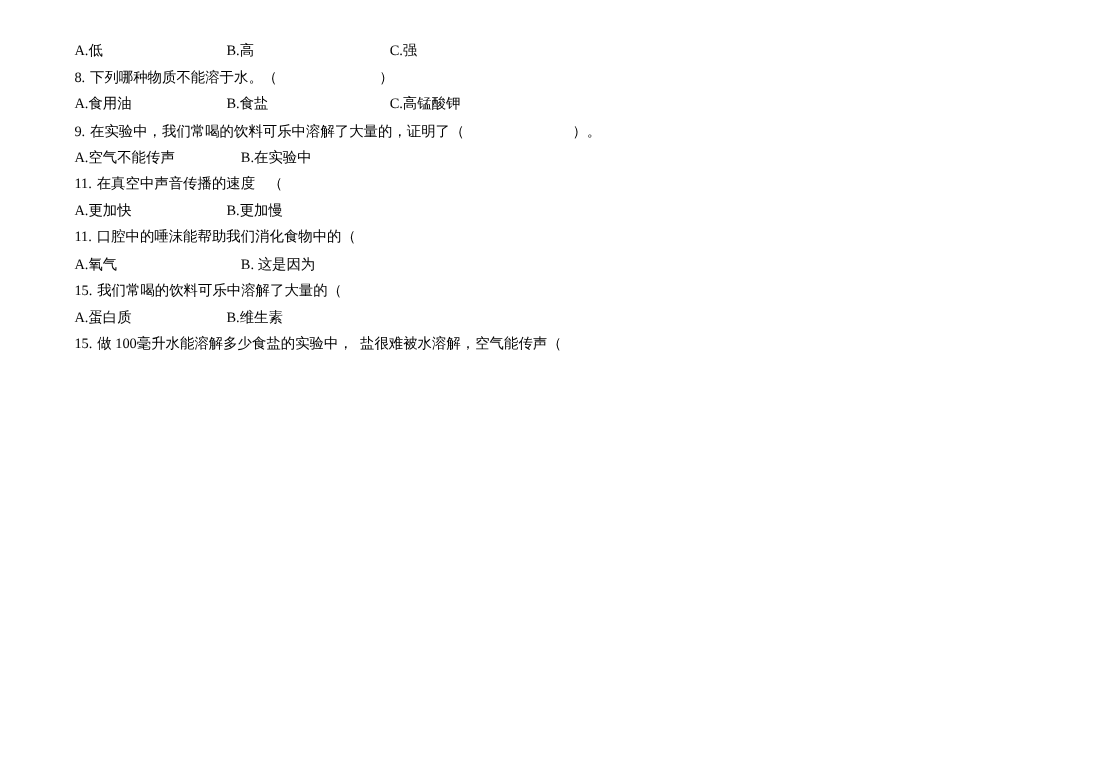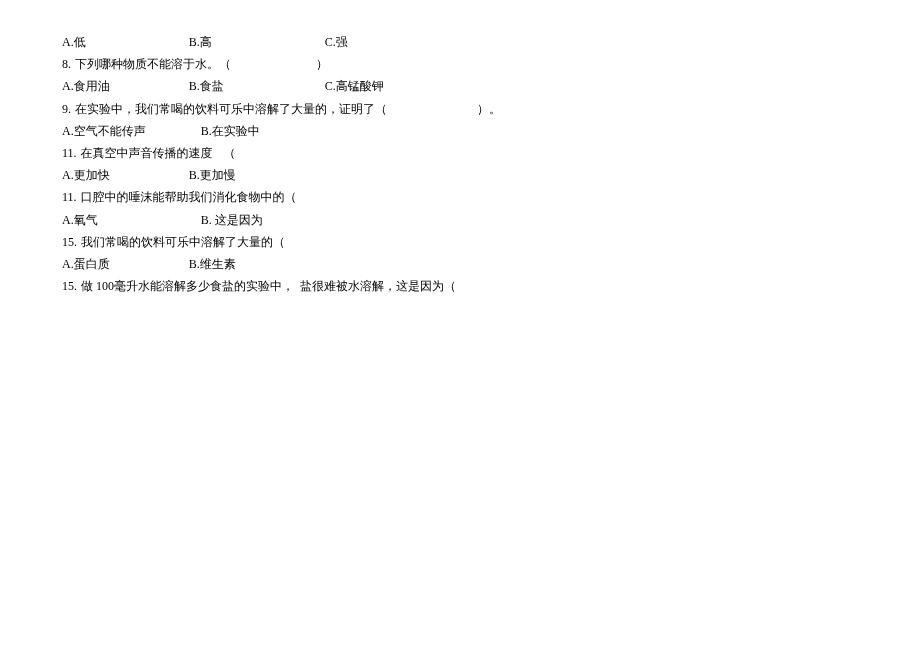--- a/index.html
+++ b/index.html
@@ -44,13 +44,13 @@
 <div class="line"><span>A.</span><span>更加快</span><span class="gap" style="width:79px"></span><span>B.</span><span>更加慢</span></div>
 
 <div class="line"><span>11.</span><span class="gap" style="width:4px"></span><span>口腔中的唾沫能帮助我们消化食物中的（</span></div>
 
 <div class="line"><span>A.</span><span>氧气</span><span class="gap" style="width:103px"></span><span>B.</span><span class="gap" style="width:3px"></span><span>这是因为</span></div>
 
 <div class="line"><span>15.</span><span class="gap" style="width:4px"></span><span>我们常喝的饮料可乐中溶解了大量的（</span></div>
 
 <div class="line"><span>A.</span><span>蛋白质</span><span class="gap" style="width:79px"></span><span>B.</span><span>维生素</span></div>
 
-<div class="line"><span>15.</span><span class="gap" style="width:4px"></span><span>做 100毫升水能溶解多少食盐的实验中，</span><span class="gap" style="width:6px"></span><span>盐很难被水溶解，这是因为（</span></div>
+<div class="line"><span>15.</span><span class="gap" style="width:4px"></span><span>做 100毫升水能溶解多少食盐的实验中，</span><span class="gap" style="width:6px"></span><span>盐很难被水溶解，空气能传声（</span></div>
 
 </body></html>

